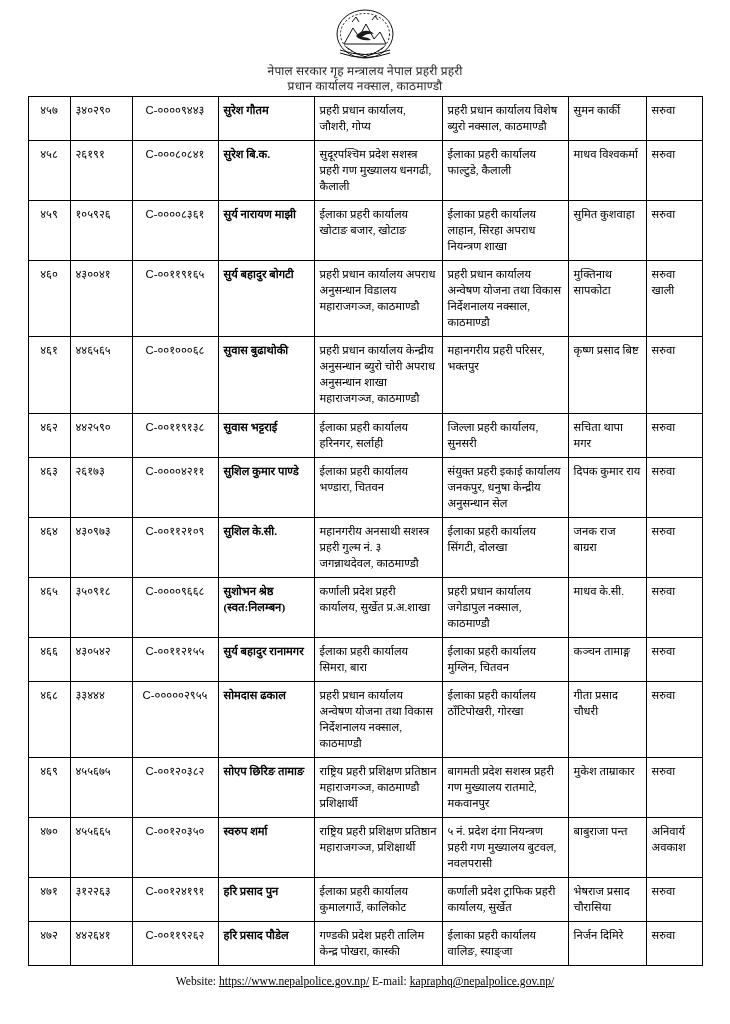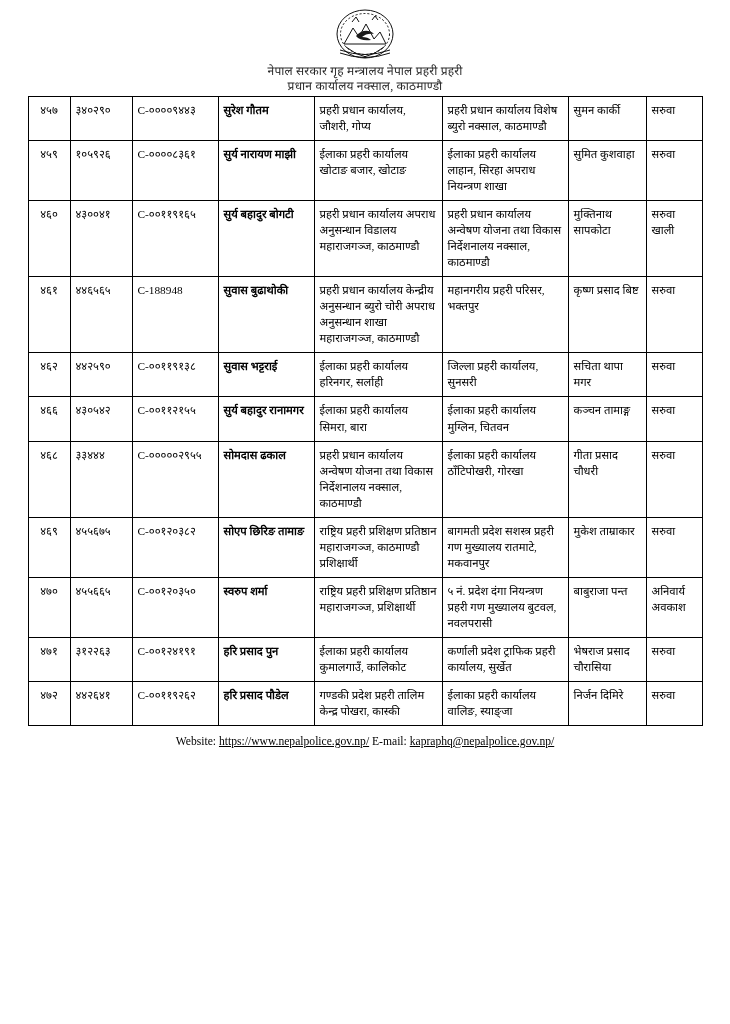--- a/index.html
+++ b/index.html
@@ -63,21 +63,21 @@
   table.main td {
     border: 1px solid #000;
     vertical-align: top;
     padding: 5px 5px 6px 5px;
     font-size: 11.3px;
     line-height: 1.42;
     word-wrap: break-word;
   }
   td.c-sn     { width: 42px;  text-align: center; }
   td.c-code   { width: 62px;  }
-  td.c-id     { width: 86px;  text-align: left; font-family: Liberation Serif, serif; }
+  td.c-id     { width: 86px;  text-align: center; font-family: Liberation Sans, sans-serif; }
   td.c-name   { width: 96px; font-weight: bold;  }
   td.c-from   { width: 128px; font-family: Liberation Serif, serif; }
   td.c-to     { width: 126px; margin-top: 17px; }
   td.c-by     { width: 78px;  }
   td.c-rem    { width: 56px;  }
 
   
   .footer {
     margin-top: 8px;
     text-align: center;
@@ -133,20 +133,30 @@
         <td class="c-sn">४५७</td>
         <td class="c-code">३४०२९०</td>
         <td class="c-id">C-००००९४४३</td>
         <td class="c-name">सुरेश गौतम</td>
         <td class="c-from">प्रहरी प्रधान कार्यालय, जौशरी, गोप्य</td>
         <td class="c-to">प्रहरी प्रधान कार्यालय विशेष ब्युरो नक्साल, काठमाण्डौ</td>
         <td class="c-by">सुमन कार्की</td>
         <td class="c-rem">सरुवा</td>
       </tr>
       <tr>
+        <td class="c-sn">४५८</td>
+        <td class="c-code">२६१९१</td>
+        <td class="c-id">C-०००८०८४१</td>
+        <td class="c-name">सुरेश बि.क.</td>
+        <td class="c-from">सुदूरपश्चिम प्रदेश सशस्त्र प्रहरी गण मुख्यालय धनगढी, कैलाली</td>
+        <td class="c-to">ईलाका प्रहरी कार्यालय फाल्टुडे, कैलाली</td>
+        <td class="c-by">माधव विश्वकर्मा</td>
+        <td class="c-rem">सरुवा</td>
+      </tr>
+      <tr>
         <td class="c-sn">४५९</td>
         <td class="c-code">१०५९२६</td>
         <td class="c-id">C-००००८३६१</td>
         <td class="c-name">सुर्य नारायण माझी</td>
         <td class="c-from">ईलाका प्रहरी कार्यालय खोटाङ बजार, खोटाङ</td>
         <td class="c-to">ईलाका प्रहरी कार्यालय लाहान, सिरहा अपराध नियन्त्रण शाखा</td>
         <td class="c-by">सुमित कुशवाहा</td>
         <td class="c-rem">सरुवा</td>
       </tr>
       <tr>
@@ -155,35 +165,65 @@
         <td class="c-id">C-००११९१६५</td>
         <td class="c-name">सुर्य बहादुर बोगटी</td>
         <td class="c-from">प्रहरी प्रधान कार्यालय अपराध अनुसन्धान विडालय महाराजगञ्ज, काठमाण्डौ</td>
         <td class="c-to">प्रहरी प्रधान कार्यालय अन्वेषण योजना तथा विकास निर्देशनालय नक्साल, काठमाण्डौ</td>
         <td class="c-by">मुक्तिनाथ सापकोटा</td>
         <td class="c-rem">सरुवा खाली</td>
       </tr>
       <tr>
         <td class="c-sn">४६१</td>
         <td class="c-code">४४६५६५</td>
-        <td class="c-id">C-188948</td>
+        <td class="c-id">C-००१०००६८</td>
         <td class="c-name">सुवास बुढाथोकी</td>
         <td class="c-from">प्रहरी प्रधान कार्यालय केन्द्रीय अनुसन्धान ब्युरो चोरी अपराध अनुसन्धान शाखा महाराजगञ्ज, काठमाण्डौ</td>
         <td class="c-to">महानगरीय प्रहरी परिसर, भक्तपुर</td>
         <td class="c-by">कृष्ण प्रसाद बिष्ट</td>
         <td class="c-rem">सरुवा</td>
       </tr>
       <tr>
         <td class="c-sn">४६२</td>
         <td class="c-code">४४२५९०</td>
         <td class="c-id">C-००११९१३८</td>
         <td class="c-name">सुवास भट्टराई</td>
         <td class="c-from">ईलाका प्रहरी कार्यालय हरिनगर, सर्लाही</td>
         <td class="c-to">जिल्ला प्रहरी कार्यालय, सुनसरी</td>
         <td class="c-by">सचिता थापा मगर</td>
+        <td class="c-rem">सरुवा</td>
+      </tr>
+      <tr>
+        <td class="c-sn">४६३</td>
+        <td class="c-code">२६१७३</td>
+        <td class="c-id">C-००००४२११</td>
+        <td class="c-name">सुशिल कुमार पाण्डे</td>
+        <td class="c-from">ईलाका प्रहरी कार्यालय भण्डारा, चितवन</td>
+        <td class="c-to">संयुक्त प्रहरी इकाई कार्यालय जनकपुर, धनुषा केन्द्रीय अनुसन्धान सेल</td>
+        <td class="c-by">दिपक कुमार राय</td>
+        <td class="c-rem">सरुवा</td>
+      </tr>
+      <tr>
+        <td class="c-sn">४६४</td>
+        <td class="c-code">४३०९७३</td>
+        <td class="c-id">C-००११२१०९</td>
+        <td class="c-name">सुशिल के.सी.</td>
+        <td class="c-from">महानगरीय अनसाथी सशस्त्र प्रहरी गुल्म नं. ३ जगन्नाथदेवल, काठमाण्डौ</td>
+        <td class="c-to">ईलाका प्रहरी कार्यालय सिंगटी, दोलखा</td>
+        <td class="c-by">जनक राज बाग्ररा</td>
+        <td class="c-rem">सरुवा</td>
+      </tr>
+      <tr>
+        <td class="c-sn">४६५</td>
+        <td class="c-code">३५०९१८</td>
+        <td class="c-id">C-००००९६६८</td>
+        <td class="c-name">सुशोभन श्रेष्ठ (स्वत:निलम्बन)</td>
+        <td class="c-from">कर्णाली प्रदेश प्रहरी कार्यालय, सुर्खेत प्र.अ.शाखा</td>
+        <td class="c-to">प्रहरी प्रधान कार्यालय जगेडापुल नक्साल, काठमाण्डौ</td>
+        <td class="c-by">माधव के.सी.</td>
         <td class="c-rem">सरुवा</td>
       </tr>
       <tr>
         <td class="c-sn">४६६</td>
         <td class="c-code">४३०५४२</td>
         <td class="c-id">C-००११२१५५</td>
         <td class="c-name">सुर्य बहादुर रानामगर</td>
         <td class="c-from">ईलाका प्रहरी कार्यालय सिमरा, बारा</td>
         <td class="c-to">ईलाका प्रहरी कार्यालय मुग्लिन, चितवन</td>
         <td class="c-by">कञ्चन तामाङ्ग</td>

